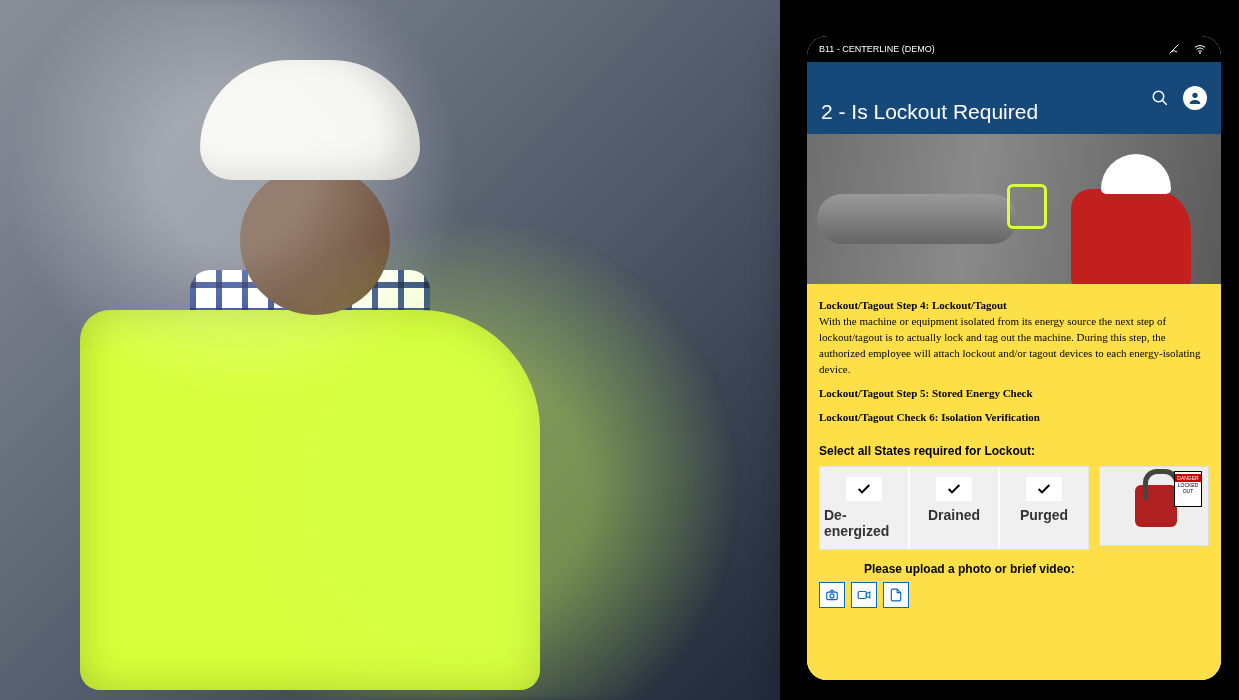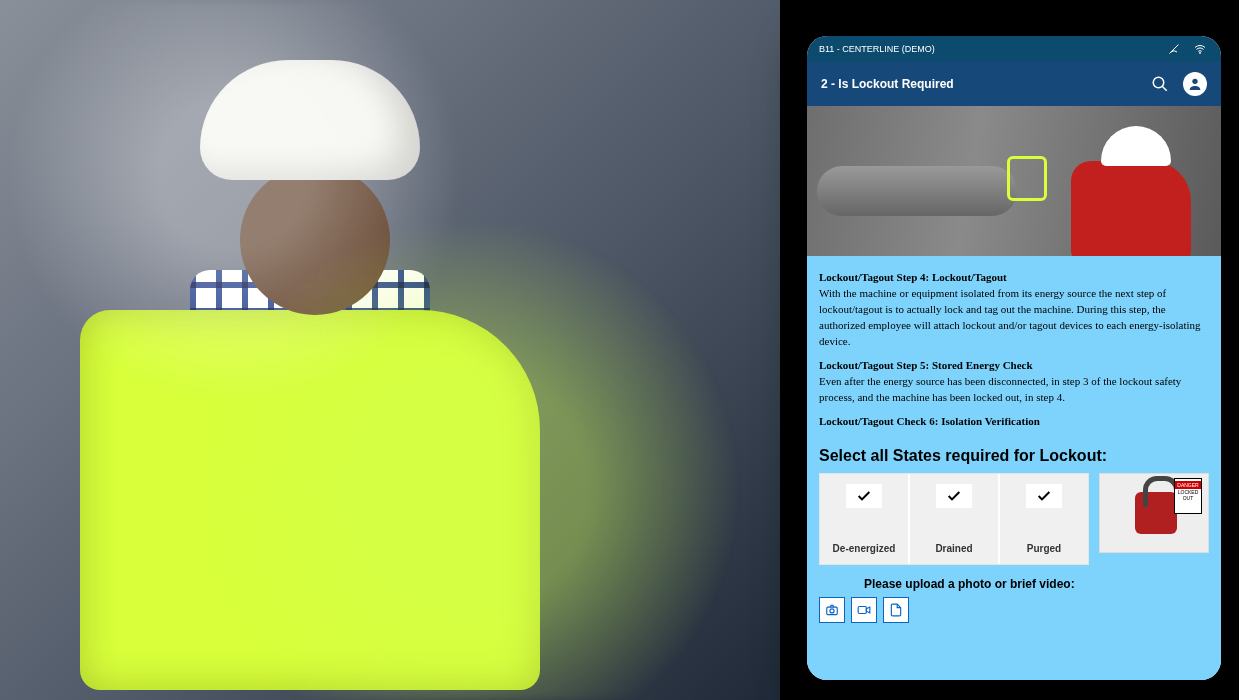--- a/index.html
+++ b/index.html
@@ -88,53 +88,54 @@
   .screen {
     width: 100%;
     height: 100%;
     background: #fff;
     border-radius: 20px;
     overflow: hidden;
     display: flex;
     flex-direction: column;
   }
   .status-bar {
-    background: #0c4a6e;
+    background: #000000;
     color: #fff;
     font-size: 9px;
     padding: 4px 12px;
     display: flex;
     justify-content: space-between;
     align-items: center;
   }
   .status-right { display: flex; gap: 8px; align-items: center; }
   .app-header {
     background: #16497a;
     color: #fff;
     padding: 10px 14px;
     display: flex;
     align-items: center;
     justify-content: space-between;
   }
   .app-title {
-    font-size: 12px;
-    font-weight: 700;
+    font-size: 21px;
+    font-weight: 400;
+    margin-top: 28px;
   }
   .header-icons { display: flex; gap: 14px; align-items: center; }
   .icon { width: 18px; height: 18px; display: inline-flex; align-items: center; justify-content: center; }
   .avatar-circle {
     width: 24px; height: 24px; border-radius: 50%;
     background: #fff; color: #16497a;
     display: flex; align-items: center; justify-content: center;
   }
 
   .scroll-area {
     flex: 1;
     overflow-y: auto;
-    background: #7dd3fc;
+    background: #fde047;
   }
   .scroll-area::-webkit-scrollbar { width: 6px; }
   .scroll-area::-webkit-scrollbar-thumb { background: #888; border-radius: 3px; }
 
   .hero-img {
     width: 100%;
     height: 150px;
     background: linear-gradient(100deg, #6e6e6e 0%, #8a8a8a 40%, #5a5a5a 100%);
     position: relative;
     overflow: hidden;
@@ -175,21 +176,21 @@
     background: #e50914;
     color: #fff;
     text-align: center;
     font-weight: 700;
     font-size: 16px;
     padding: 5px 0;
     margin: 2px 10px 10px 10px;
   }
 
   .states-section { padding: 0 12px 12px 12px; }
-  .states-label { font-weight: 700; font-size: 16px; margin-bottom: 8px; }
+  .states-label { font-weight: 700; font-size: 12px; margin-bottom: 8px; }
   .states-row { display: flex; gap: 10px; align-items: flex-start; }
   .states-grid {
     flex: 1;
     background: #f0f0f0;
     display: flex;
     border: 1px solid #e5e5e5;
   }
   .state-cell {
     flex: 1;
     display: flex;
@@ -198,21 +199,21 @@
     padding: 10px 4px;
     border-right: 2px solid #fff;
   }
   .state-cell:last-child { border-right: none; }
   .check-box {
     width: 36px; height: 24px;
     background: #fff;
     display: flex; align-items: center; justify-content: center;
     margin-bottom: 6px;
   }
-  .state-name { font-size: 10px; font-weight: 700; color: #333; margin-top: 29px; }
+  .state-name { font-size: 14px; font-weight: 700; color: #333; }
   .lock-img {
     width: 110px; height: 80px;
     background: #eee;
     position: relative;
     border: 1px solid #ddd;
     overflow: hidden;
   }
   .padlock {
     position: absolute; left: 35px; top: 18px;
     width: 42px; height: 42px;
@@ -310,21 +311,20 @@
         </div>
       </div>
 
       <div class="content-pad">
         <div class="step-body">
           <div class="step-heading">Lockout/Tagout Step 4: Lockout/Tagout</div>
           <div>With the machine or equipment isolated from its energy source the next step of lockout/tagout is to actually lock and tag out the machine. During this step, the authorized employee will attach lockout and/or tagout devices to each energy-isolating device.</div>
         </div>
         <div class="step-body">
           <div class="step-heading">Lockout/Tagout Step 5: Stored Energy Check</div>
-          <div>Even after the energy source has been disconnected, in step 3 of the lockout safety process, and the machine has been locked out, in step 4.</div>
         </div>
         <div class="step-body">
           <div class="step-heading">Lockout/Tagout Check 6: Isolation Verification</div>
         </div>
       </div>
 
 
       <div class="states-section">
         <div class="states-label">Select all States required for Lockout:</div>
         <div class="states-row">

